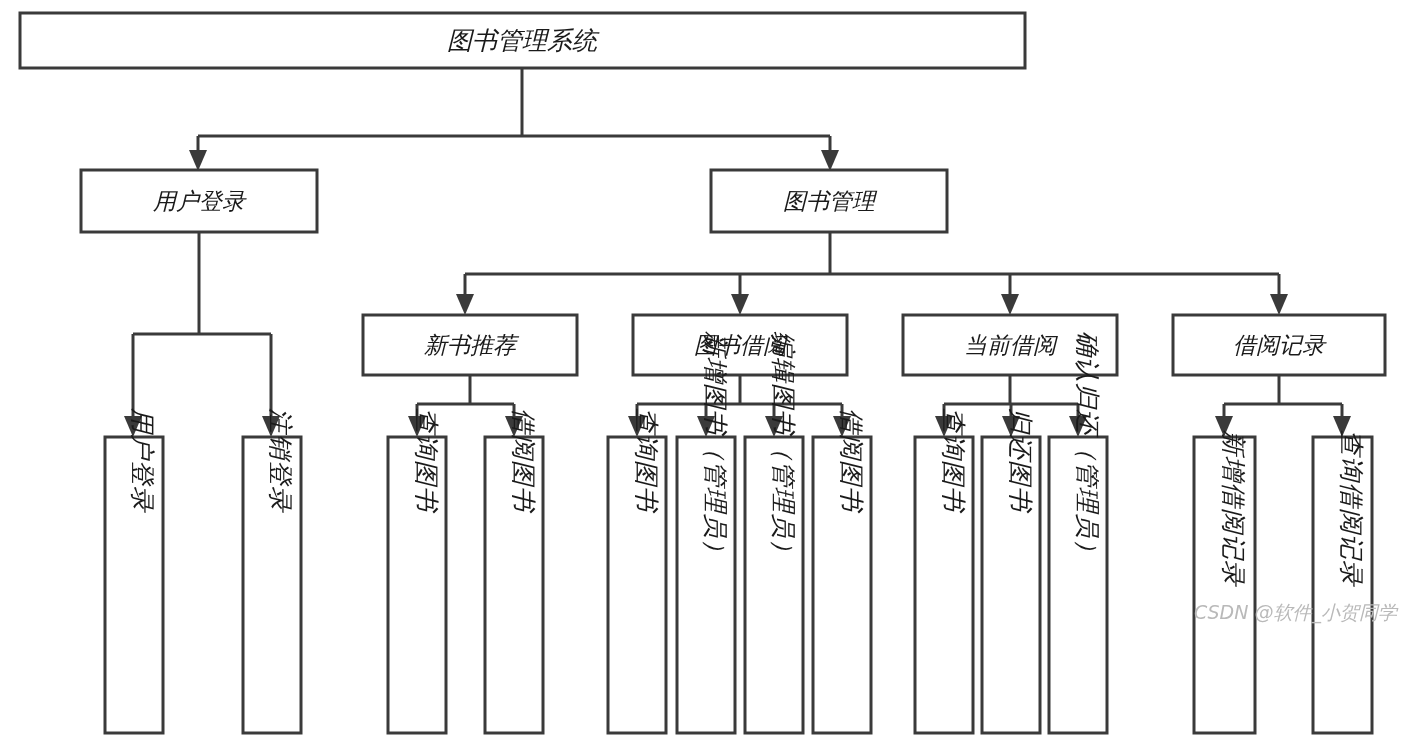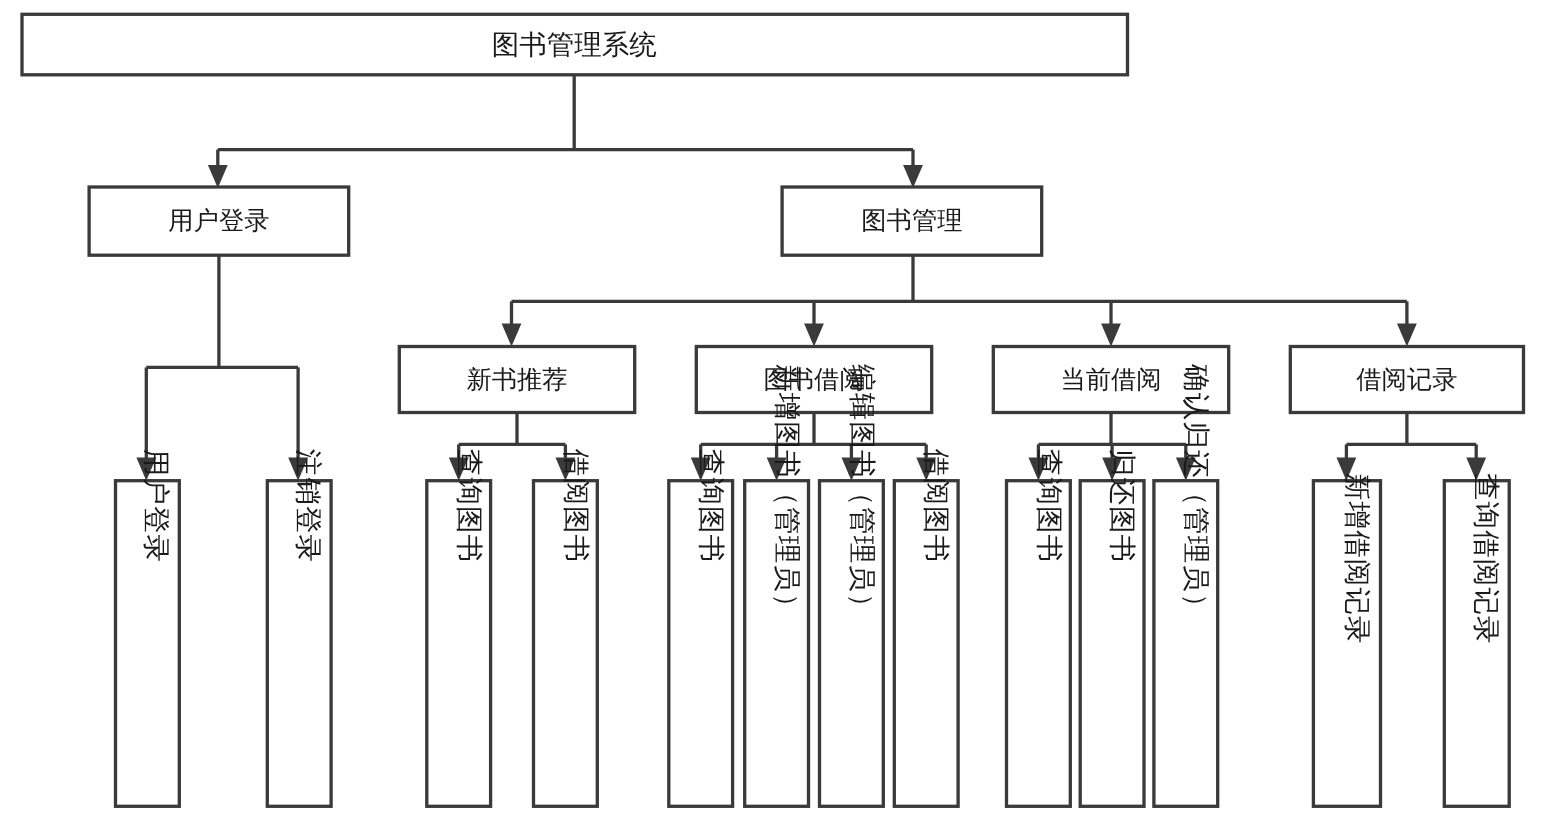--- a/index.html
+++ b/index.html
@@ -2,21 +2,21 @@
 <html><head>
 <meta charset="utf-8">
 <title>图书管理系统 结构图</title>
 <style>
   html,body{margin:0;padding:0;background:#ffffff;}
   body{
     width:1405px;height:747px;overflow:hidden;
     font-family:"DejaVu Sans","Liberation Sans",sans-serif;
     color:#1a1a1a;
   }
-  #diagram-root{position:relative;width:1405px;height:630px;background:#fff;}
+  #diagram-root{position:relative;width:1405px;height:630px;background:#fff;font-style:italic;}
   svg#diagram-svg{position:absolute;left:0;top:0;width:1405px;height:747px;}
   .node-box{fill:#ffffff;stroke:#3a3a3a;stroke-width:3;}
   .connector{stroke:#3a3a3a;stroke-width:3;fill:none;stroke-linecap:butt;}
   .arrow-head{fill:#3a3a3a;stroke:none;}
   .node-label{
     font-family:"DejaVu Sans","Liberation Sans",sans-serif;
     fill:#1a1a1a;text-anchor:middle;dominant-baseline:middle;
     font-size:23px;
   }
   .node-label.root{font-size:25px;}
@@ -192,13 +192,14 @@
       <rect class="node-box" x="1194" y="437" width="61" height="296"></rect>
       <text class="leaf-label" transform="translate(1225,508) rotate(90)" x="0" y="0">新增借阅记录</text>
     </g>
     <g>
       <rect class="node-box" x="1313" y="437" width="59" height="296"></rect>
       <text class="leaf-label" transform="translate(1343,508) rotate(90)" x="0" y="0">查询借阅记录</text>
     </g>
 
   </svg>
 
+  <div class="watermark">CSDN @软件_小贺同学</div>
 </div>
 
 </body></html>

